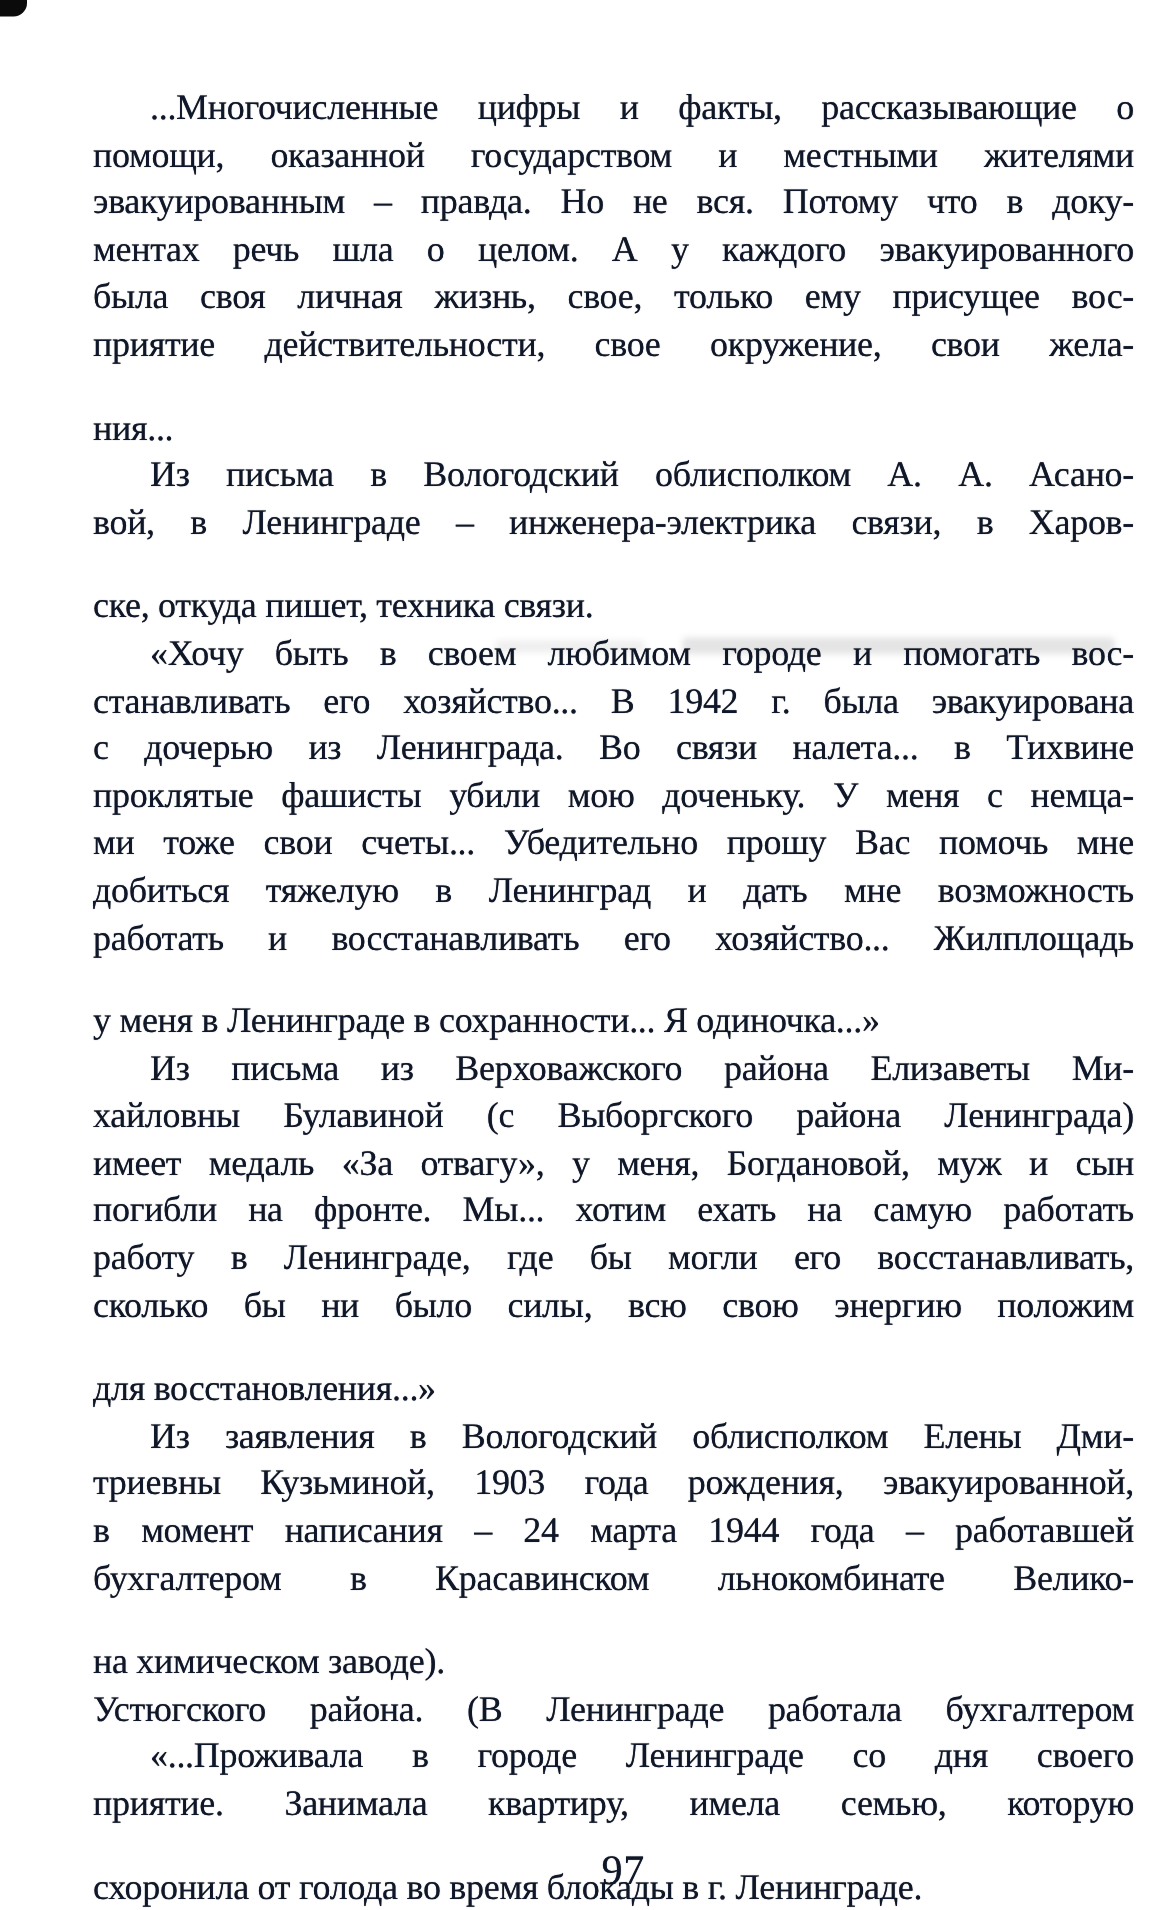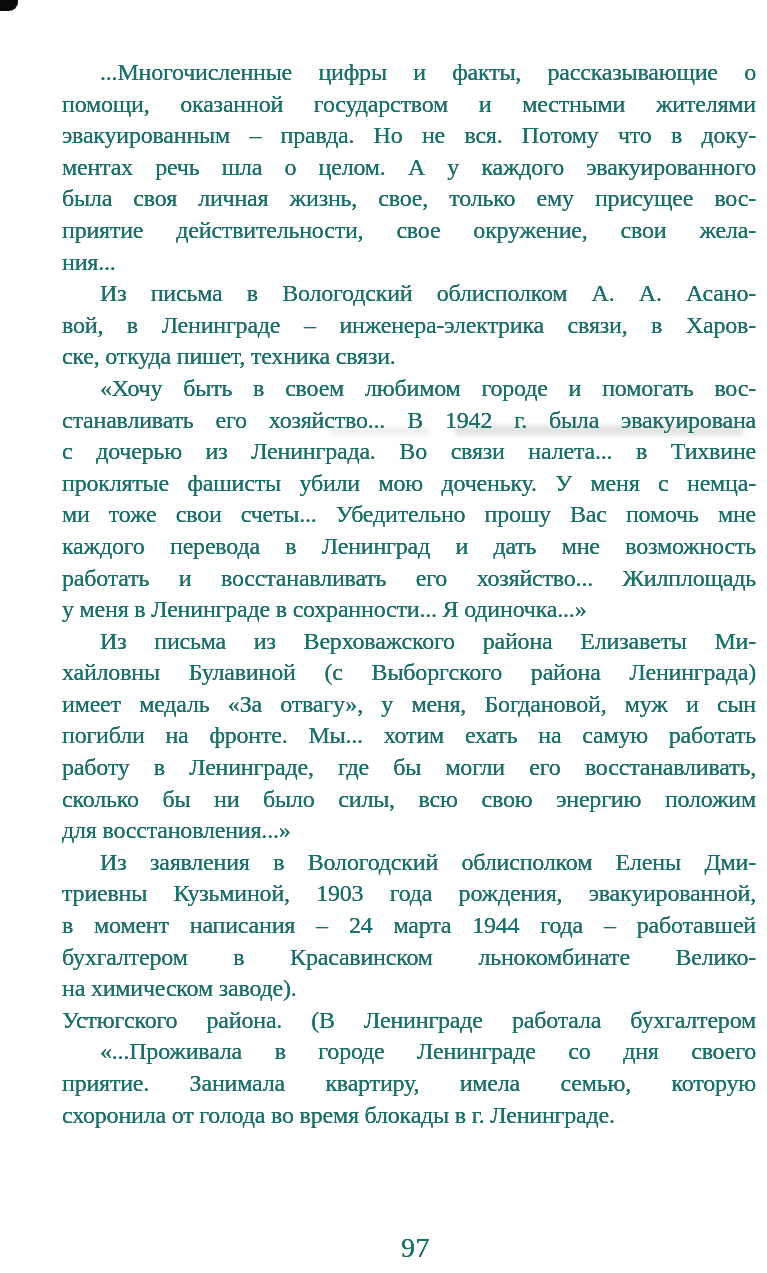--- a/index.html
+++ b/index.html
@@ -7,21 +7,21 @@
     padding: 0;
     background: #ffffff;
   }
   .page {
     position: relative;
     width: 767px;
     height: 1273px;
     background: #ffffff;
     overflow: hidden;
     font-family: "Liberation Serif", "DejaVu Serif", serif;
-    color: #0f766e;
+    color: #0f172a;
   }
   
   .corner-artifact {
     position: absolute;
     top: -4px;
     left: -4px;
     width: 22px;
     height: 15px;
     background: #0b0b0b;
     border-radius: 0 0 9px 2px;
@@ -36,21 +36,21 @@
     letter-spacing: -0.2px;
     text-shadow: 0 0 0.5px rgba(25,25,25,0.85);
   }
   .para { margin: 0; }
   .line {
     text-align: justify;
     text-align-last: justify;
     white-space: normal;
   }
   .line.first { text-indent: 38px; }
-  .line.last  { text-align-last: left; }
+  .line.last  { text-align-last: left; margin-top: 24px; }
   
   .smudge {
     position: absolute;
     background: rgba(130,130,130,0.22);
     filter: blur(2.2px);
     border-radius: 3px;
   }
   .smudge-1 { left: 455px; top: 425px; width: 288px; height: 11px; }
   .smudge-2 { left: 330px; top: 427px; width: 100px; height: 8px; opacity: .6; }
   .page-number {
@@ -87,21 +87,21 @@
         <div class="line first">Из письма в Вологодский облисполком А. А. Асано-</div>
         <div class="line">вой, в Ленинграде – инженера-электрика связи, в Харов-</div>
         <div class="line last">ске, откуда пишет, техника связи.</div>
       </div>
       <div class="para">
         <div class="line first">«Хочу быть в своем любимом городе и помогать вос-</div>
         <div class="line">станавливать его хозяйство... В 1942 г. была эвакуирована</div>
         <div class="line">с дочерью из Ленинграда. Во связи налета... в Тихвине</div>
         <div class="line">проклятые фашисты убили мою доченьку. У меня с немца-</div>
         <div class="line">ми тоже свои счеты... Убедительно прошу Вас помочь мне</div>
-        <div class="line">каждого перевода в Ленинград и дать мне возможность</div>
+        <div class="line">добиться тяжелую в Ленинград и дать мне возможность</div>
         <div class="line">работать и восстанавливать его хозяйство... Жилплощадь</div>
         <div class="line last">у меня в Ленинграде в сохранности... Я одиночка...»</div>
       </div>
       <div class="para">
         <div class="line first">Из письма из Верховажского района Елизаветы Ми-</div>
         <div class="line">хайловны Булавиной (с Выборгского района Ленинграда)</div>
         <div class="line">имеет медаль «За отвагу», у меня, Богдановой, муж и сын</div>
         <div class="line">погибли на фронте. Мы... хотим ехать на самую работать</div>
         <div class="line">работу в Ленинграде, где бы могли его восстанавливать,</div>
         <div class="line">сколько бы ни было силы, всю свою энергию положим</div>

